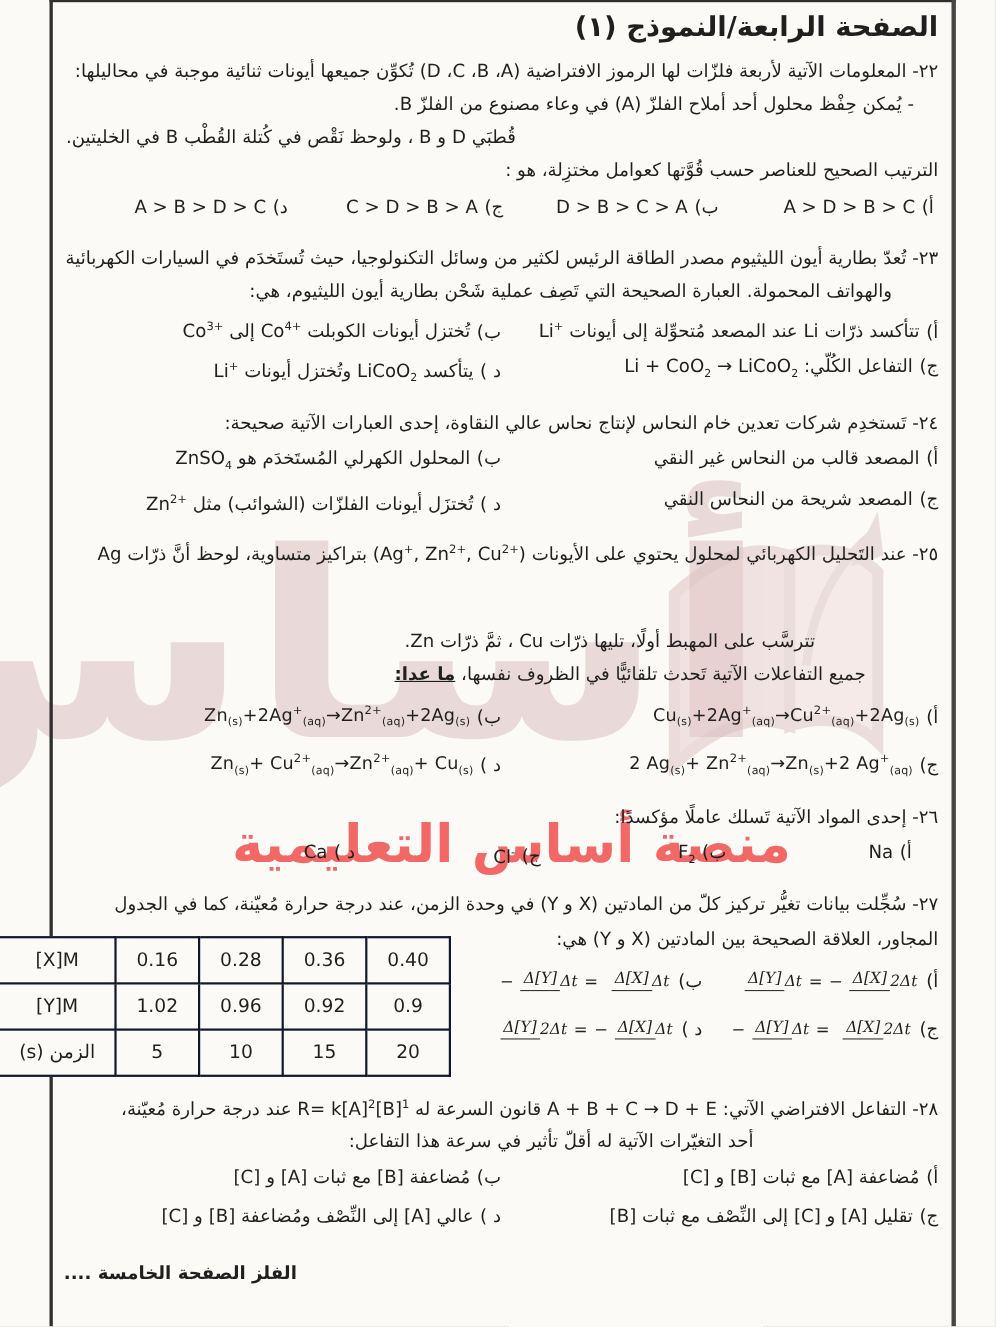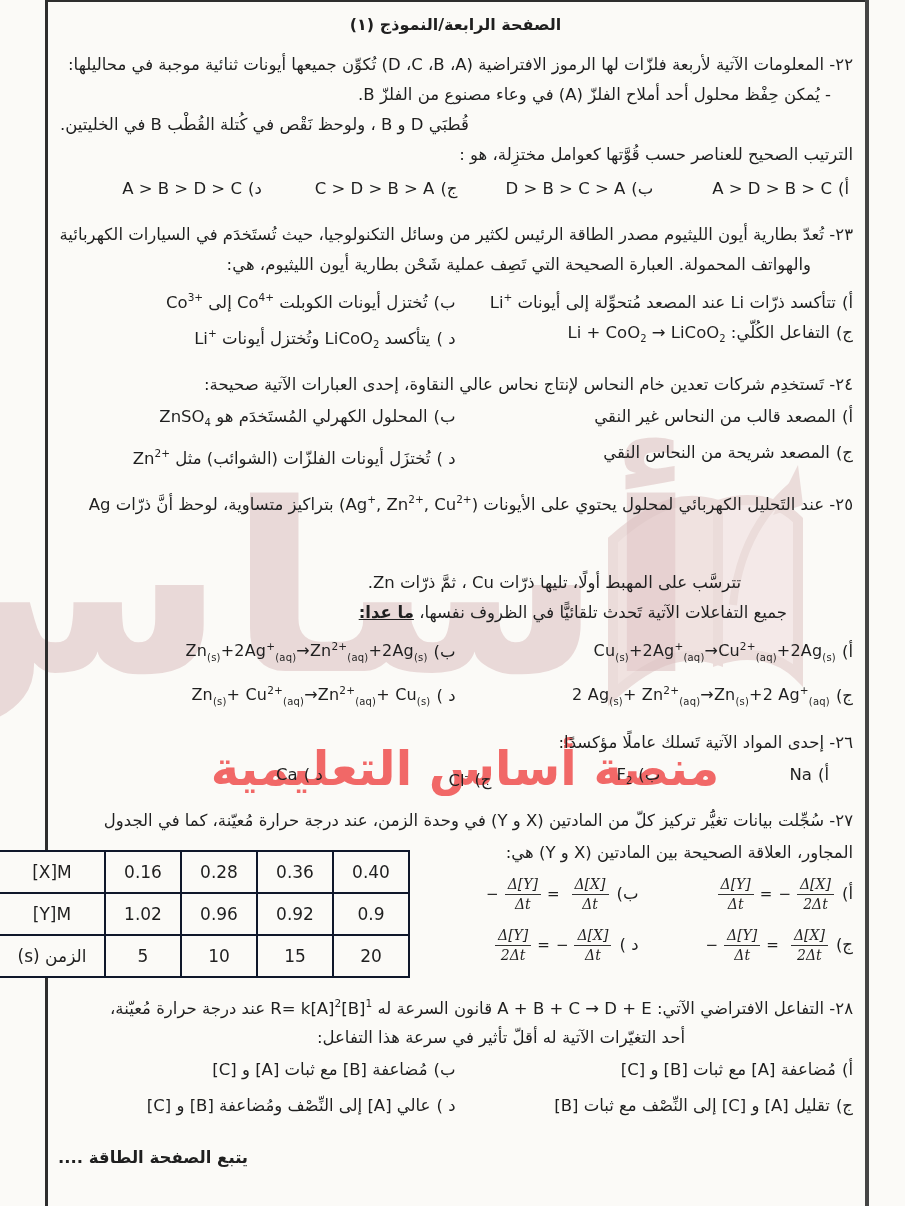--- a/index.html
+++ b/index.html
@@ -16,21 +16,21 @@
            font-size:235px;font-weight:bold;color:#dcbfbf;opacity:.55;
            direction:rtl;text-align:center;line-height:320px;transform:scaleX(1.18);}
   .wm-book{position:absolute;left:598px;top:445px;opacity:.5;}
   .wm-caption{position:absolute;left:135px;top:733px;width:660px;
               font-size:48px;font-weight:bold;color:#ef4444;opacity:.8;
               direction:rtl;text-align:center;letter-spacing:1px;line-height:70px;}
 
   
   .content{position:absolute;left:58px;right:52px;top:8px;z-index:1;
            direction:rtl;text-align:right;font-size:16.5px;line-height:30px;}
-  .title{text-align:center;font-weight:bold;font-size:16px;margin:2px 0 8px;}
+  .title{font-weight:bold;font-size:25px;margin:2px 0 8px;}
   .q{margin-top:10px;}
   .line{white-space:nowrap;}
   .ind1{margin-right:22px;}
   .ind2{margin-right:42px;}
   .ind3{margin-right:112px;margin-top:48px;}
   .ind4{margin-right:66px;}
   .ind5{margin-right:168px;}
   .emph{font-weight:bold;text-decoration:underline;}
 
   .opts4{display:grid;grid-template-columns:1fr 1fr 1fr 1fr;direction:rtl;
@@ -44,21 +44,21 @@
   sub{font-size:10px;}
   .eqn{font-size:16px;letter-spacing:.2px;}
   .eqrow .opt{min-height:44px;align-items:center;}
 
   
   .q27grid{display:grid;grid-template-columns:1fr 352px;direction:rtl;column-gap:14px;margin-top:2px;}
   .fopts{display:grid;grid-template-columns:1fr 1fr;direction:rtl;row-gap:14px;margin-top:8px;}
   .fopt{display:flex;align-items:center;gap:8px;}
   .math{direction:ltr;unicode-bidi:isolate;display:inline-flex;align-items:center;gap:6px;
         font-family:"DejaVu Serif",serif;font-style:italic;font-size:14px;}
-  .frac{display:inline-flex;flex-direction:column;align-items:center;line-height:17px;}
+  .frac{display:inline-flex;flex-direction:row;align-items:center;line-height:17px;}
   .frac .num{border-bottom:1.5px solid #333;padding:0 3px 1px;}
   .frac .den{padding-top:1px;}
   .meq{font-style:normal;font-size:15px;}
   .msign{font-style:normal;font-size:15px;}
 
   table.datatable{direction:ltr;border-collapse:collapse;margin-top:12px;background:#fbfaf7;}
   table.datatable td{border:2px solid #0f172a;text-align:center;font-size:17px;
                      padding:5px 6px;height:28px;min-width:62px;}
   table.datatable td.lbl{min-width:92px;}
   td.ar{direction:rtl;}
@@ -327,17 +327,17 @@
             <span>تقليل [A] و [C] إلى النِّصْف مع ثبات [B]</span>
           </div>
         <div class="opt">
             <span class="opt-letter">د )</span>
             <span>عالي [A] إلى النِّصْف ومُضاعفة [B] و [C]</span>
           </div>
       </div>
     </div>
 
     <div class="footer">
-      <span>يتبع الصفحة الطاقة ....</span>
+      <span>الفلز الصفحة الخامسة ....</span>
     </div>
 
   </div>
 </div>
 
 </body></html>

